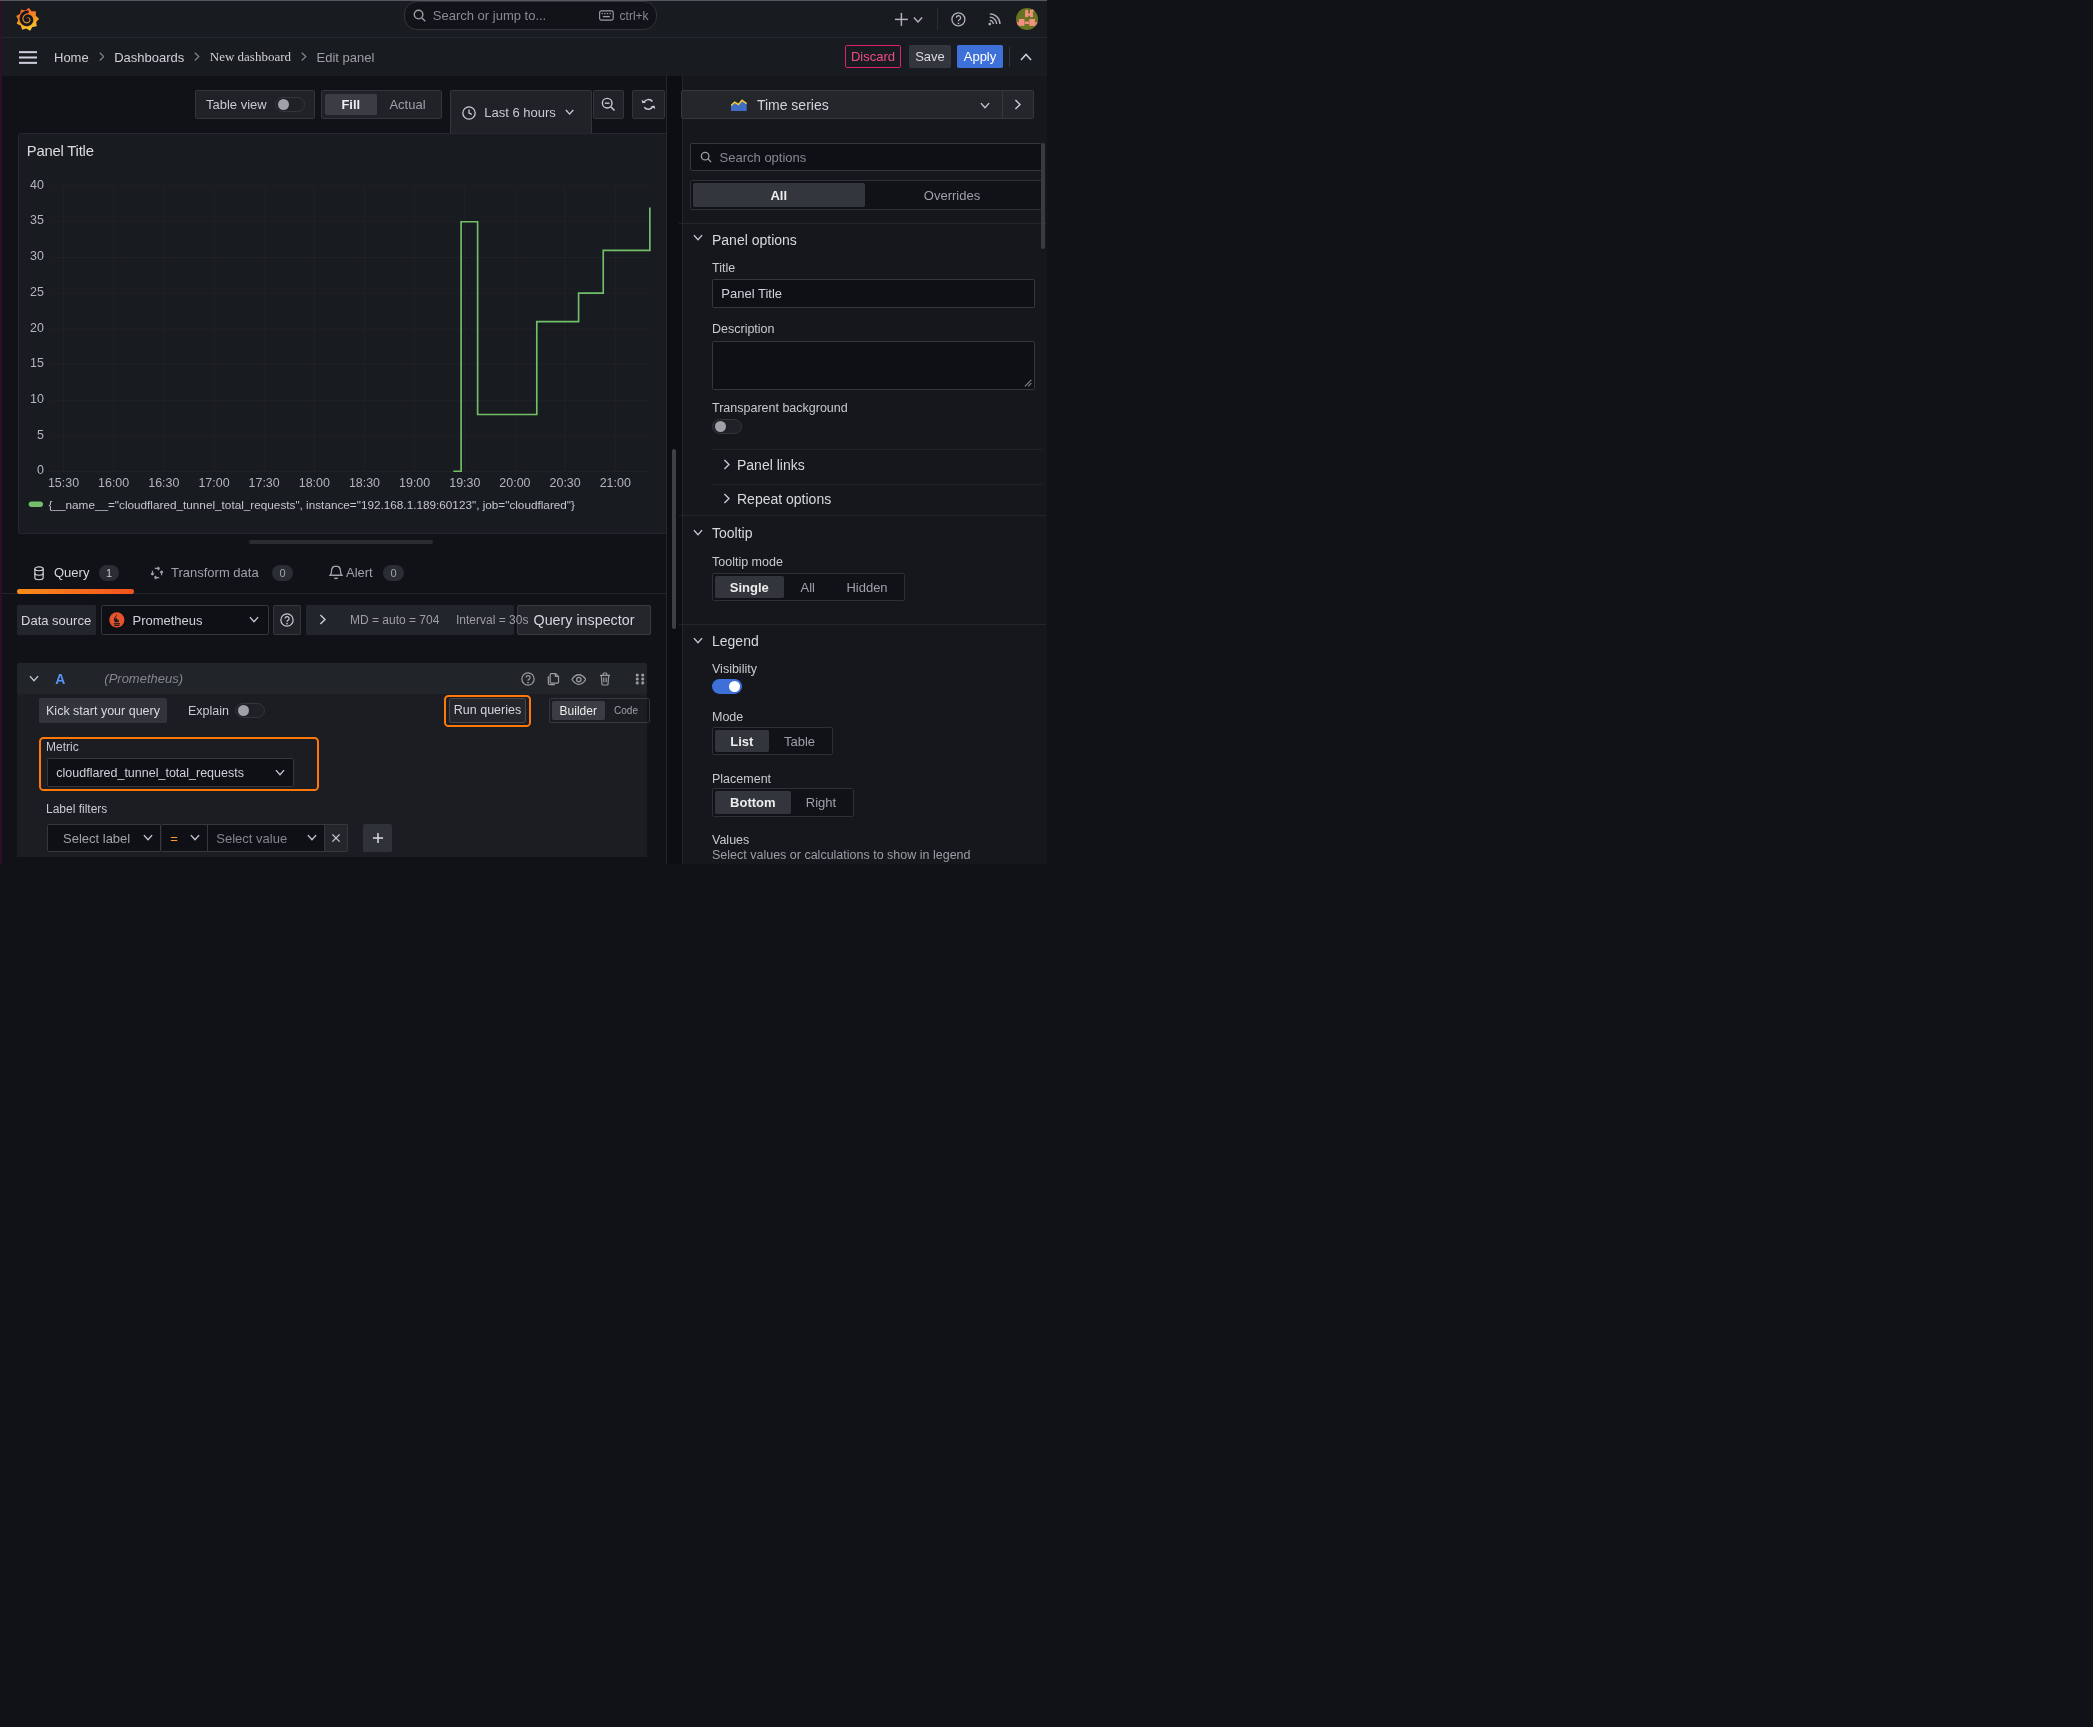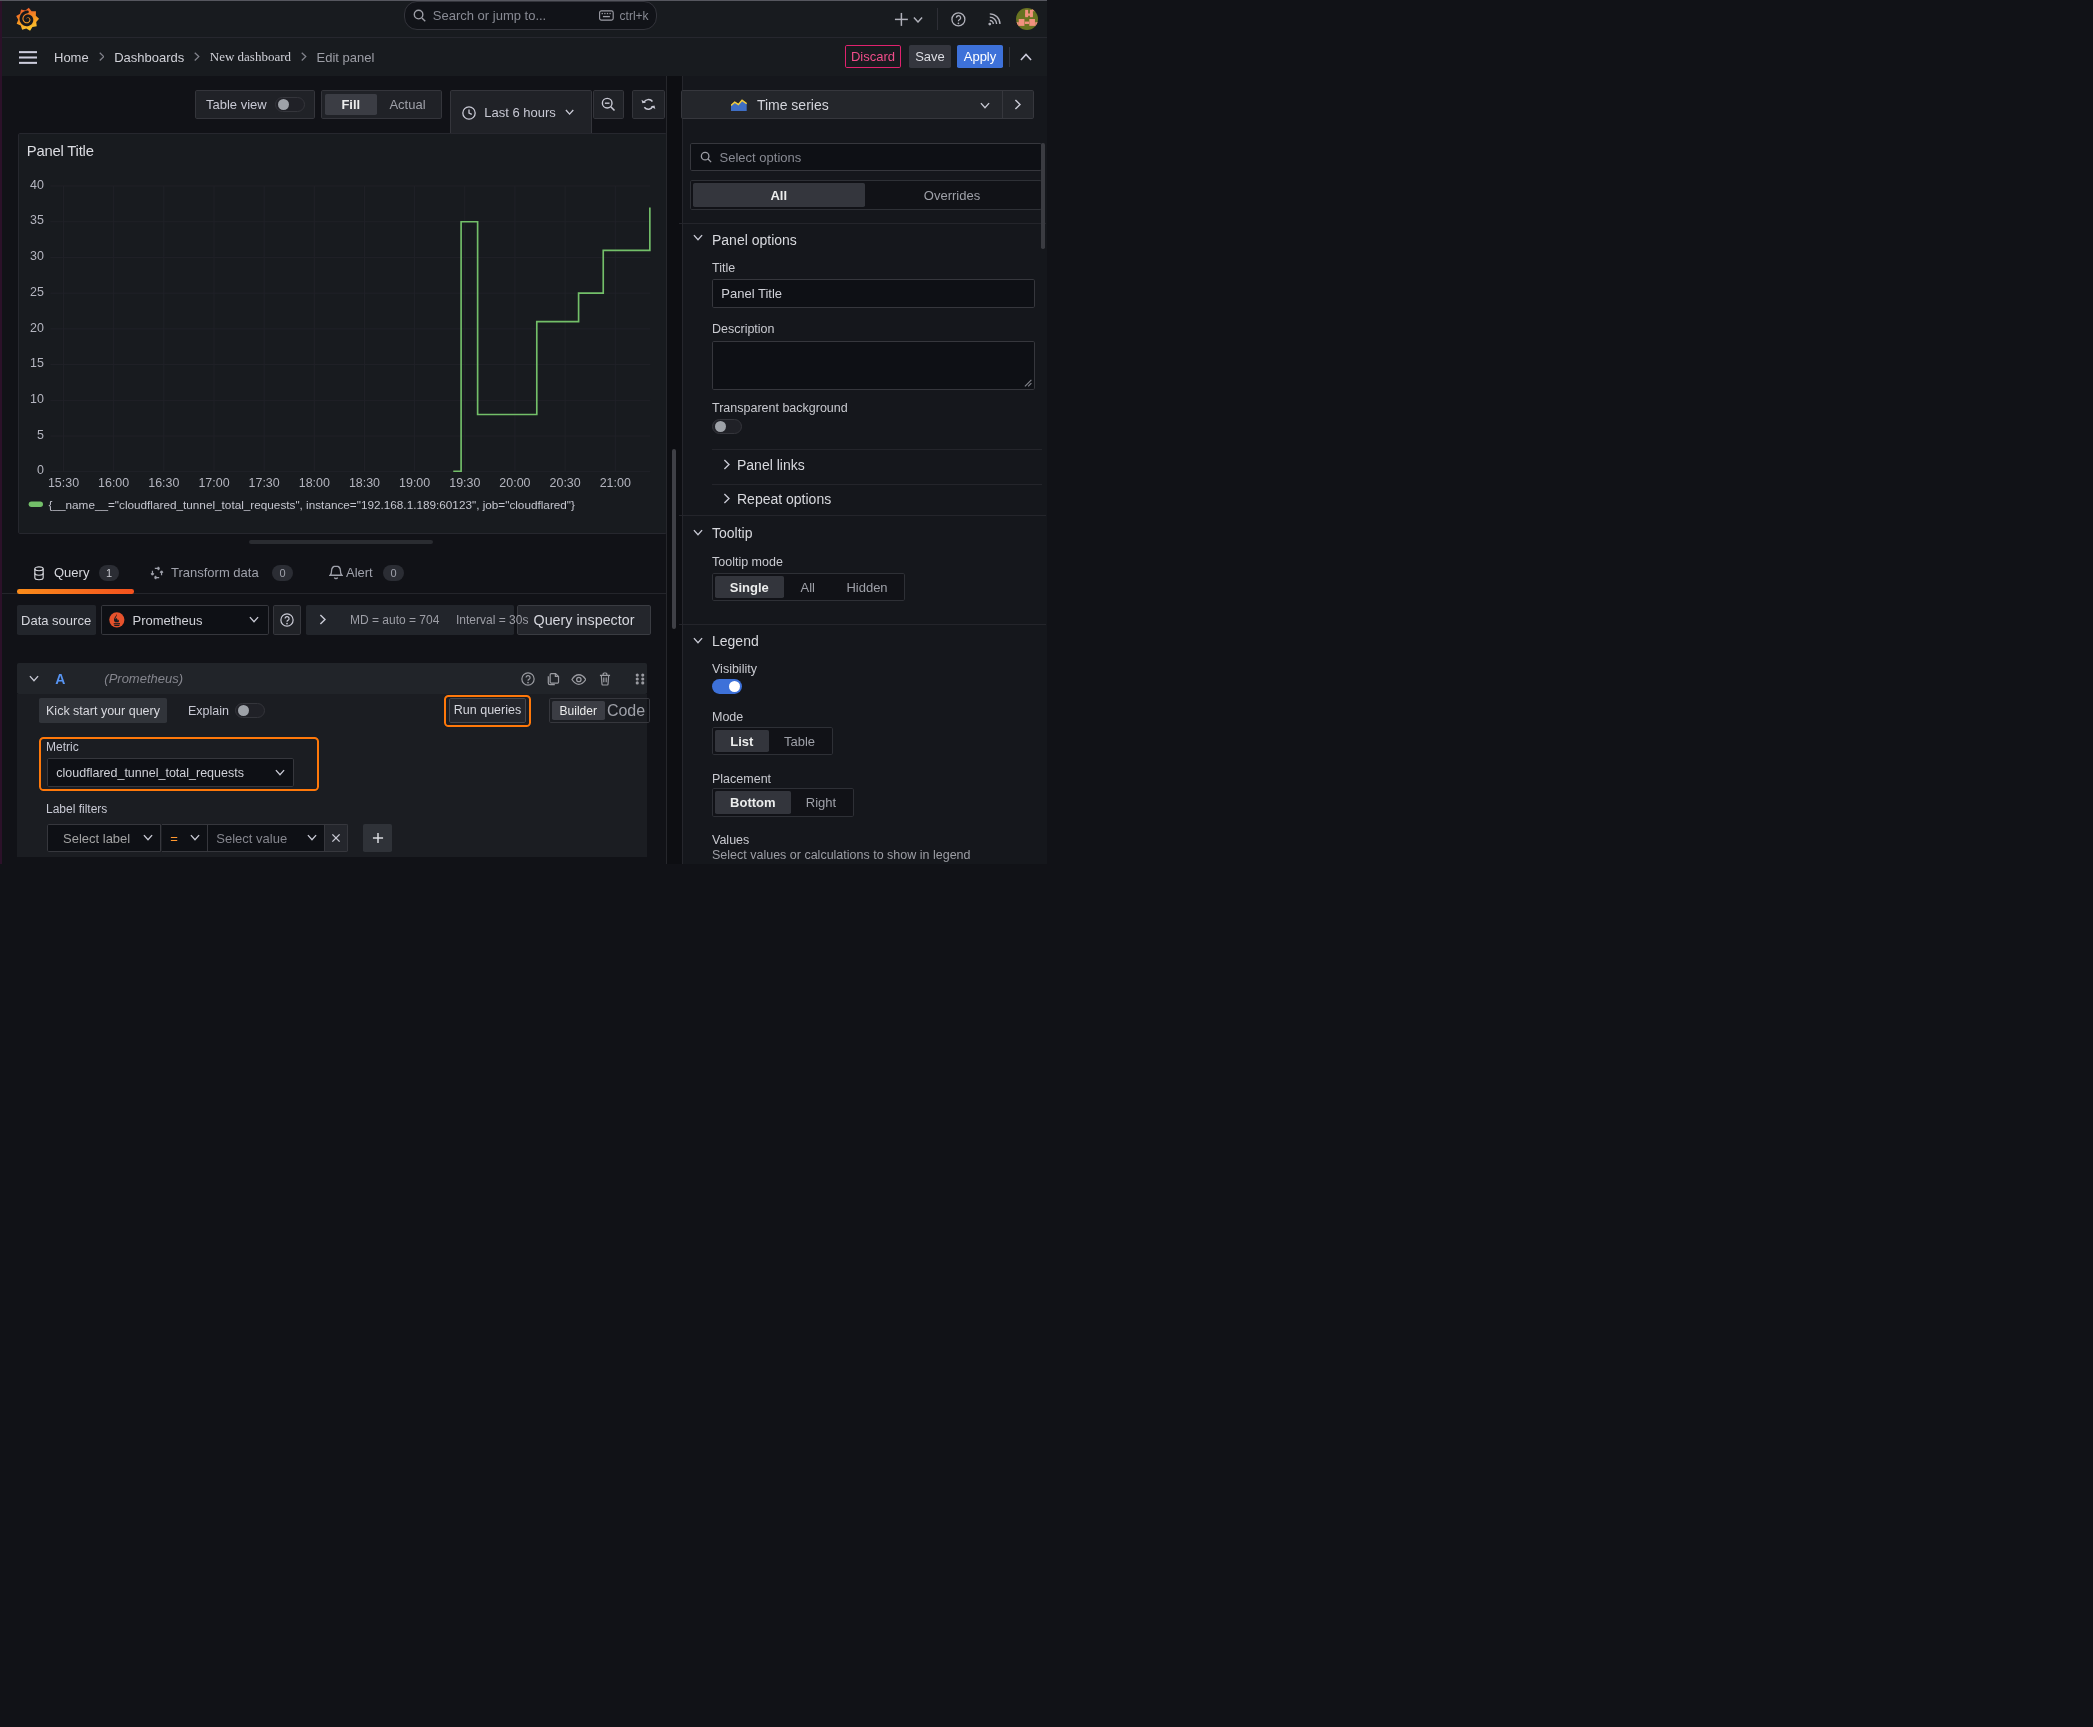--- a/index.html
+++ b/index.html
@@ -333,21 +333,21 @@
   <div class="abs" style="left:16.6px;top:694px;width:630px;height:163px;background:#1b1d22;"></div>
   <div class="abs flex" style="left:39px;top:698px;width:128px;height:25px;background:#31343a;border-radius:1.8px;justify-content:center;font-size:12.5px;color:#d8d9df;">Kick start your query</div>
   <span class="abs" style="left:188px;top:704px;font-size:12.5px;color:#c8c9d4;">Explain</span>
   <span class="abs" style="left:235px;top:703px;display:inline-block;width:29.5px;height:14.8px;background:#202127;border:0.9px solid #34353b;border-radius:8.3px;">
       <span style="position:absolute;left:1.8px;top:0.9px;width:11px;height:11px;border-radius:50%;background:#9ea2a8;"></span>
     </span>
   <div class="abs" style="left:444px;top:695px;width:87px;height:32px;border:2.3px solid #ff780a;border-radius:4.6px;"></div>
   <div class="abs flex" style="left:449px;top:698px;width:77px;height:24.5px;background:#24262c;border:0.9px solid #46484f;border-radius:1.8px;justify-content:center;font-size:12.5px;color:#d5d6dd;">Run queries</div>
   <div class="abs flex" style="left:549px;top:698px;width:101px;height:25px;border:0.9px solid #36373d;border-radius:1.8px;padding:1.8px;">
     <div class="flex" style="width:53px;height:100%;justify-content:center;background:#3b3d44;border-radius:1.8px;font-size:12px;color:#eceded;">Builder</div>
-    <div class="flex" style="flex:1;justify-content:center;font-size:16px;color:#9ea0a8;">Code</div>
+    <div class="flex" style="flex:1;justify-content:center;font-size:10px;color:#9ea0a8;">Code</div>
   </div>
 
   <div class="abs" style="left:39px;top:737px;width:280px;height:54px;border:2.3px solid #ff780a;border-radius:4.6px;"></div>
   <span class="abs" style="left:46px;top:740px;font-size:12px;color:#c8c9d4;">Metric</span>
   <div class="abs flex" style="left:47px;top:758px;width:247px;height:29px;background:#0e1015;border:0.9px solid #36373d;border-radius:1.8px;">
     <span style="margin-left:8.3px;font-size:12.5px;color:#d0d1d8;">cloudflared_tunnel_total_requests</span>
     <svg style="margin-left:auto;margin-right:8.3px;" width="10" height="7.4" viewBox="0 0 11 8">
         <polyline points="1,1.2 5.5,6.2 10,1.2" fill="none" stroke="#c8c9d4" stroke-width="1.5"></polyline>
       </svg>
   </div>
@@ -387,21 +387,21 @@
   <div class="abs" style="left:672px;top:449px;width:4.2px;height:180px;background:#3f4046;border-radius:2.3px;"></div>
 
   <div class="abs" style="left:682px;top:76px;width:365px;height:788px;border-left:0.9px solid #25262c;background:#15171c;"></div>
   <div id="sidebar-content">
 
     <div class="abs flex" style="left:690px;top:143px;width:352px;height:28px;background:#0e1015;border:0.9px solid #36373d;border-radius:1.8px;">
       <svg style="margin-left:9.2px;" width="12" height="12" viewBox="0 0 14 14">
           <circle cx="6" cy="6" r="4.4" fill="none" stroke="#9d9ea6" stroke-width="1.5"></circle>
           <line x1="9.4" y1="9.4" x2="13" y2="13" stroke="#9d9ea6" stroke-width="1.5"></line>
         </svg>
-      <span style="margin-left:7.4px;font-size:13px;color:#888a93;">Select options</span>
+      <span style="margin-left:7.4px;font-size:13px;color:#888a93;">Search options</span>
     </div>
 
     <div class="abs flex" style="left:690px;top:180px;width:352px;height:30px;border:0.9px solid #2e3036;border-radius:1.8px;background:#111217;padding:1.8px;">
       <div class="flex" style="width:172px;height:100%;justify-content:center;background:#34363d;border-radius:1.8px;color:#eceded;font-size:13px;font-weight:700;">All</div>
       <div class="flex" style="flex:1;justify-content:center;color:#9ea0a8;font-size:13px;">Overrides</div>
     </div>
     <div class="abs" style="left:679px;top:223px;width:367px;height:0.9px;background:#24252b;"></div>
 
     <svg class="abs" style="left:693px;top:234px;" width="10" height="7.4" viewBox="0 0 11 8">
         <polyline points="1,1.2 5.5,6.2 10,1.2" fill="none" stroke="#c8c9d4" stroke-width="1.5"></polyline>

